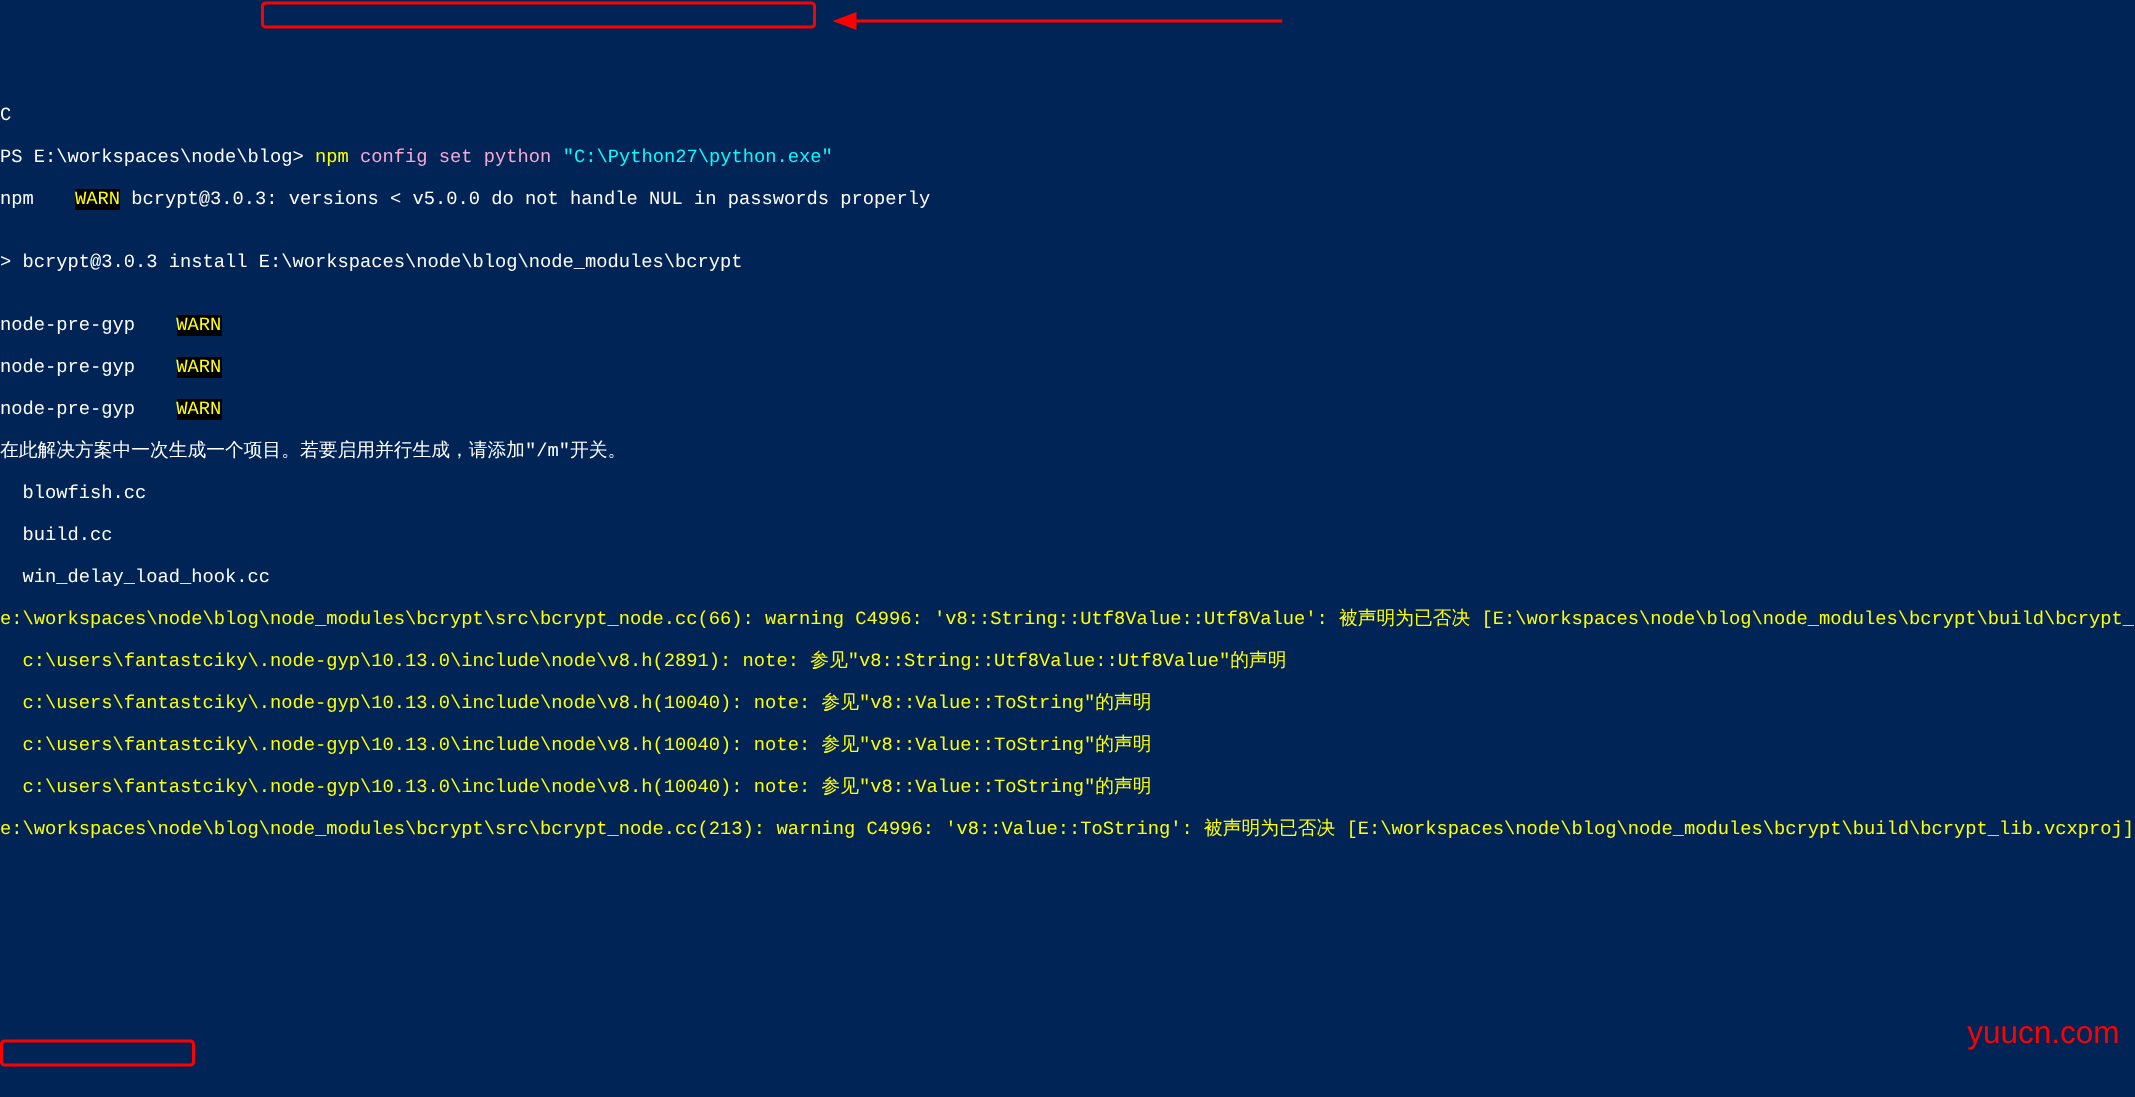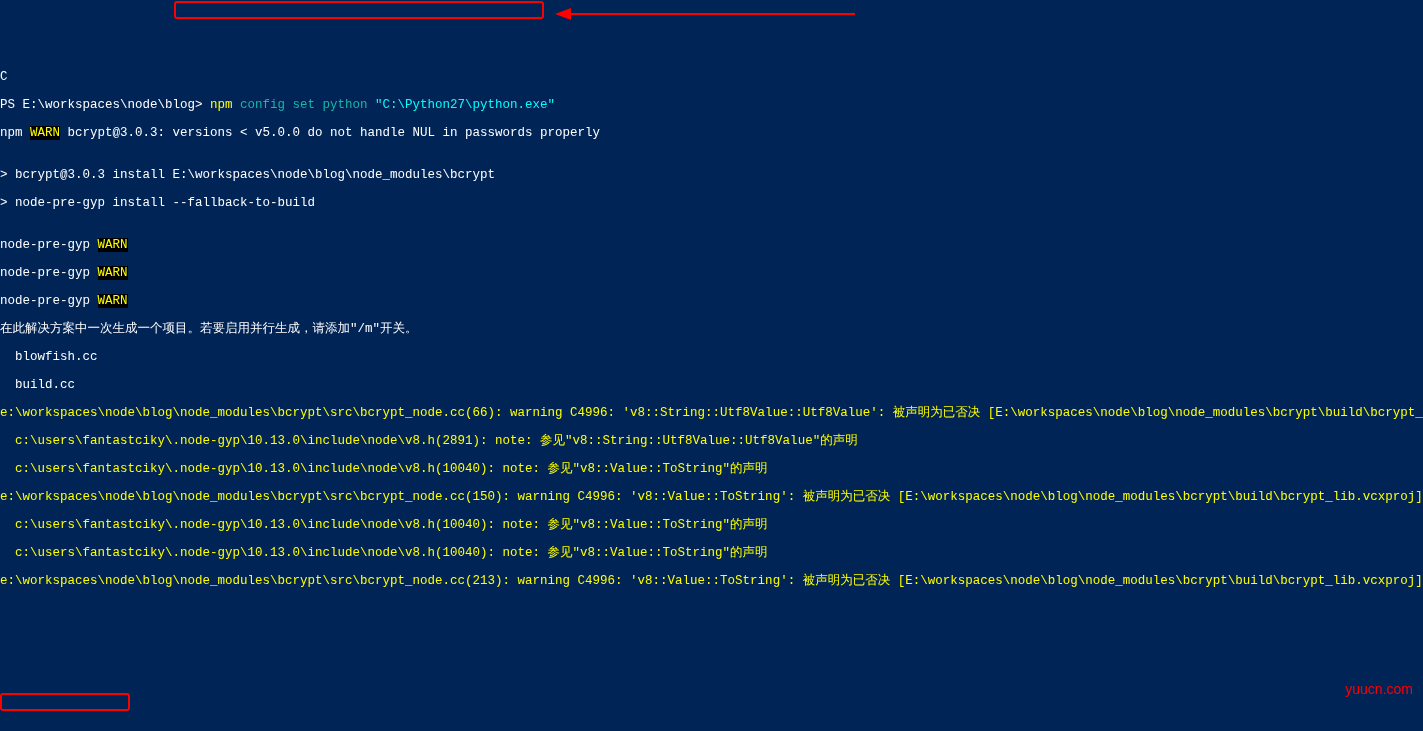--- a/index.html
+++ b/index.html
@@ -12,26 +12,27 @@
     width: 1423px;
     height: 731px;
     overflow: hidden;
     position: relative;
     white-space: pre;
   }
   .line { white-space: pre; }
   .yellow { color: #ffff00; }
   .cyan { color: #00ffff; }
   .white { color: #ffffff; }
-  .gray { color: #14b8a6; }
+  .gray { color: #f9a8d4; }
   .warn-badge {
     background: #000000;
     color: #ffff00;
     display: inline-block;
     padding: 0 0;
+    margin-left: 20px;
   }
   .box1 {
     position: absolute;
     top: 1px;
     left: 174px;
     width: 370px;
     height: 18px;
     border: 2px solid #ff0000;
     border-radius: 3px;
     pointer-events: none;
@@ -51,48 +52,47 @@
     top: 4px;
     left: 555px;
     pointer-events: none;
   }
   .watermark {
     position: absolute;
     bottom: 35px;
     right: 10px;
     color: #ff0000;
     font-family: Arial, sans-serif;
-    font-size: 14px;
+    font-size: 21px;
     font-weight: normal;
   }
   .content { position: relative; }
 </style>
 </head>
 <body>
 
 
 
 <div class="content">
 <div class="line white">C</div>
 <div class="line"><span class="white">PS E:\workspaces\node\blog&gt; </span><span class="yellow">npm </span><span class="gray">config set python </span><span class="cyan">"C:\Python27\python.exe"</span></div>
 <div class="line"><span class="white">npm </span><span class="warn-badge">WARN</span><span class="white"> bcrypt@3.0.3: versions &lt; v5.0.0 do not handle NUL in passwords properly</span></div>
 <div class="line"></div>
 <div class="line white">&gt; bcrypt@3.0.3 install E:\workspaces\node\blog\node_modules\bcrypt</div>
-<div class="line white">&gt; node-pre-gyp install --fallback-to-build</div>
 <div class="line"></div>
 <div class="line"><span class="white">node-pre-gyp </span><span class="warn-badge">WARN</span></div>
 <div class="line"><span class="white">node-pre-gyp </span><span class="warn-badge">WARN</span></div>
 <div class="line"><span class="white">node-pre-gyp </span><span class="warn-badge">WARN</span></div>
 <div class="line white">在此解决方案中一次生成一个项目。若要启用并行生成，请添加"/m"开关。</div>
 <div class="line white">  blowfish.cc</div>
 <div class="line white">  build.cc</div>
+<div class="line white">  win_delay_load_hook.cc</div>
 <div class="line yellow">e:\workspaces\node\blog\node_modules\bcrypt\src\bcrypt_node.cc(66): warning C4996: 'v8::String::Utf8Value::Utf8Value': 被声明为已否决 [E:\workspaces\node\blog\node_modules\bcrypt\build\bcrypt_lib.vcxproj]</div>
 <div class="line yellow">  c:\users\fantastciky\.node-gyp\10.13.0\include\node\v8.h(2891): note: 参见"v8::String::Utf8Value::Utf8Value"的声明</div>
 <div class="line yellow">  c:\users\fantastciky\.node-gyp\10.13.0\include\node\v8.h(10040): note: 参见"v8::Value::ToString"的声明</div>
-<div class="line yellow">e:\workspaces\node\blog\node_modules\bcrypt\src\bcrypt_node.cc(150): warning C4996: 'v8::Value::ToString': 被声明为已否决 [E:\workspaces\node\blog\node_modules\bcrypt\build\bcrypt_lib.vcxproj]</div>
 <div class="line yellow">  c:\users\fantastciky\.node-gyp\10.13.0\include\node\v8.h(10040): note: 参见"v8::Value::ToString"的声明</div>
 <div class="line yellow">  c:\users\fantastciky\.node-gyp\10.13.0\include\node\v8.h(10040): note: 参见"v8::Value::ToString"的声明</div>
 <div class="line yellow">e:\workspaces\node\blog\node_modules\bcrypt\src\bcrypt_node.cc(213): warning C4996: 'v8::Value::ToString': 被声明为已否决 [E:\workspaces\node\blog\node_modules\bcrypt\build\bcrypt_lib.vcxproj]</div>
 
 
 
 
 
 
 

